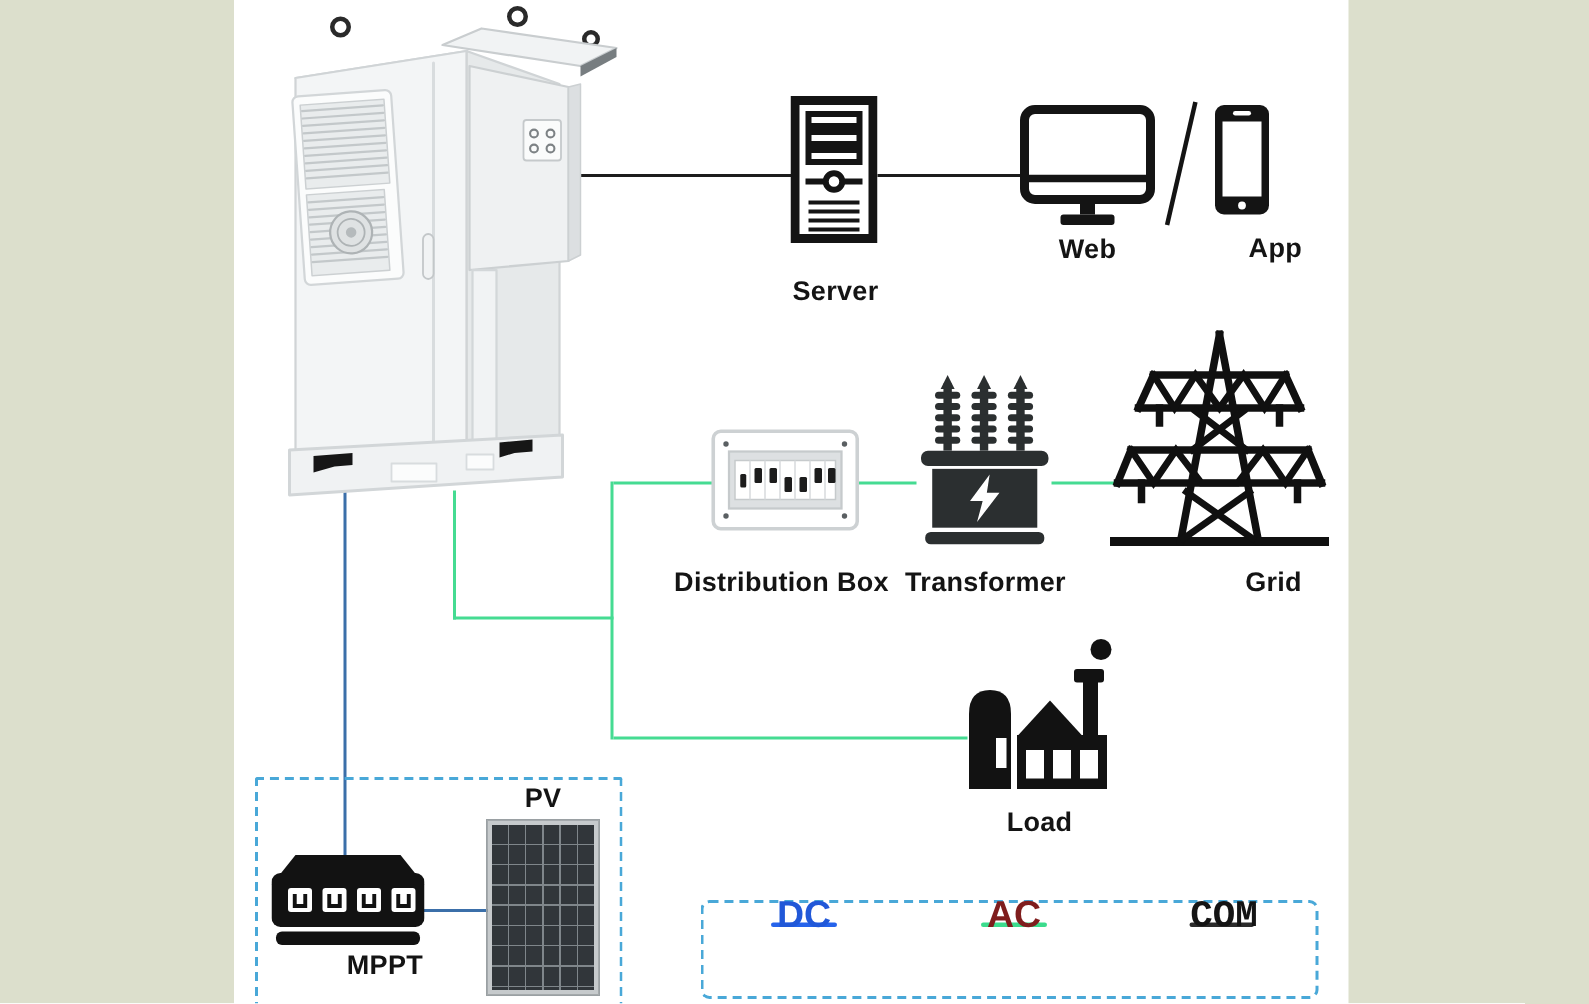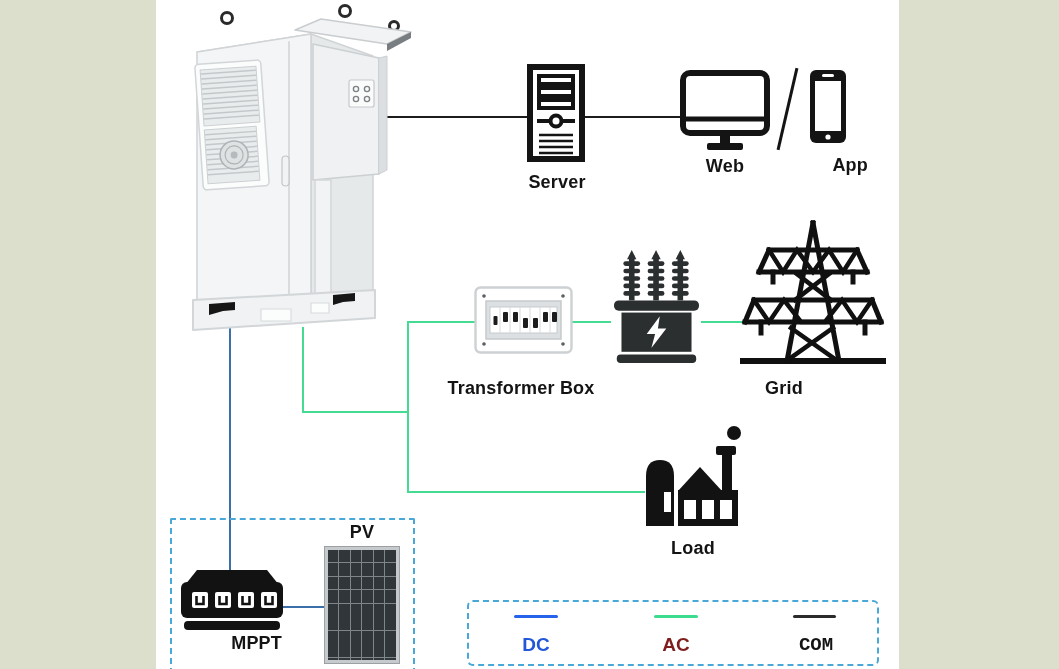--- a/index.html
+++ b/index.html
@@ -28,21 +28,21 @@
   }
 
   .dashed-box{position:absolute;border:2px dashed #49a8d8;}
   .pv-group-box{left:170px;top:518px;width:241px;height:162px;border-radius:2px;}
   .legend-box{left:467px;top:600px;width:408px;height:62px;border-radius:6px;}
 
   .legend-swatch{position:absolute;height:3px;border-radius:2px;}
   .swatch-dc{left:514px;top:615px;width:44px;background:#2563eb;}
   .swatch-ac{left:654px;top:615px;width:44px;background:#3bdc8d;}
   .swatch-com{left:793px;top:615px;width:43px;background:#2b2b2b;}
-  .legend-label{position:absolute;top:634px;text-align:center;font-size:19px;font-weight:700;}
+  .legend-label{position:absolute;top:596px;text-align:center;font-size:25px;font-weight:700;}
   .label-dc{left:506px;width:60px;color:#2158d8;}
   .label-ac{left:646px;width:60px;color:#7f1d1d;}
   .label-com{left:784px;width:64px;color:#141414;font-family:Liberation Mono, monospace;}
 
   .pv-panel{
     position:absolute;left:325px;top:547px;width:74px;height:116px;box-sizing:border-box;
     background-color:#31363a;border:3px solid #c6cacc;outline:1px solid #9aa0a3;
     background-image:
       repeating-linear-gradient(to right, transparent 0 10.5px, #7f868a 10.5px 11.5px),
       repeating-linear-gradient(to bottom, transparent 0 12.5px, #7f868a 12.5px 13.5px);
@@ -153,21 +153,21 @@
       <line x1="10" y1="57" x2="48" y2="57" stroke="#141414" stroke-width="4"></line>
       <circle cx="29" cy="57" r="5.5" fill="#ffffff" stroke="#141414" stroke-width="4"></circle>
       <g stroke="#141414" stroke-width="2.6">
         <line x1="12" y1="71" x2="46" y2="71"></line>
         <line x1="12" y1="77" x2="46" y2="77"></line>
         <line x1="12" y1="83" x2="46" y2="83"></line>
         <line x1="12" y1="89" x2="46" y2="89"></line>
       </g>
     </svg>
   </div>
-  <div class="node-label" style="left:497px;top:172px;width:120px;">Server</div>
+  <div class="node-label" style="left:497px;top:184px;width:120px;">Server</div>
 
   <div class="icon" style="left:680px;top:70px;width:90px;height:82px;">
     <svg viewBox="0 0 90 82">
       <rect x="3" y="3" width="84" height="60" rx="7" fill="#ffffff" stroke="#141414" stroke-width="6"></rect>
       <line x1="5" y1="49" x2="85" y2="49" stroke="#141414" stroke-width="5"></line>
       <rect x="40" y="63" width="10" height="10" fill="#141414"></rect>
       <rect x="27" y="73" width="36" height="7" rx="2" fill="#141414"></rect>
     </svg>
   </div>
   <div class="node-label" style="left:685px;top:156px;width:80px;">Web</div>
@@ -205,21 +205,21 @@
         <rect x="19.5" y="30" width="4" height="9" rx="1"></rect>
         <rect x="29" y="26" width="5" height="10" rx="1"></rect>
         <rect x="39" y="26" width="5" height="10" rx="1"></rect>
         <rect x="49" y="32" width="5" height="10" rx="1"></rect>
         <rect x="59" y="32" width="5" height="10" rx="1"></rect>
         <rect x="69" y="26" width="5" height="10" rx="1"></rect>
         <rect x="78" y="26" width="5" height="10" rx="1"></rect>
       </g>
     </svg>
   </div>
-  <div class="node-label" style="left:441px;top:378px;width:160px;">Transformer Box</div>
+  <div class="node-label" style="left:441px;top:378px;width:160px;">Distribution Box</div>
 
   <div class="icon" style="left:610px;top:250px;width:93px;height:113px;">
     <svg viewBox="0 0 93 121">
       <g fill="#2b2f30">
 
         <g>
           <rect x="17" y="6" width="6" height="48"></rect>
           <polygon points="15,10 20,0 25,10"></polygon>
           <rect x="11" y="12" width="18" height="5" rx="2.5"></rect>
           <rect x="11" y="20" width="18" height="5" rx="2.5"></rect>
@@ -245,20 +245,21 @@
           <rect x="63" y="36" width="18" height="5" rx="2.5"></rect>
           <rect x="63" y="44" width="18" height="5" rx="2.5"></rect>
         </g>
         <rect x="1" y="54" width="91" height="11" rx="5"></rect>
         <rect x="9" y="67" width="75" height="42"></rect>
         <rect x="4" y="112" width="85" height="9" rx="4"></rect>
       </g>
       <polygon points="50,71 36,90 45,90 41,105 57,84 48,84" fill="#ffffff"></polygon>
     </svg>
   </div>
+  <div class="node-label" style="left:577px;top:378px;width:160px;">Transformer</div>
 
   <div class="icon" style="left:739px;top:216px;width:148px;height:150px;">
     <svg viewBox="0 0 148 150">
       <g stroke="#101010" stroke-width="5" fill="none" stroke-linecap="square">
 
         <line x1="4" y1="145" x2="144" y2="145" stroke-width="6"></line>
 
         <line x1="74" y1="7" x2="48" y2="145"></line>
         <line x1="74" y1="7" x2="100" y2="145"></line>
 
@@ -279,21 +280,21 @@
         <line x1="133" y1="84" x2="142" y2="106"></line>
         <polyline points="15,84 30,106 45,84 62,106 86,106 103,84 118,106 133,84" stroke-width="4.5"></polyline>
         <line x1="22" y1="106" x2="22" y2="117"></line>
         <line x1="126" y1="106" x2="126" y2="117"></line>
 
         <line x1="52" y1="112" x2="96" y2="143" stroke-width="4.5"></line>
         <line x1="94" y1="112" x2="50" y2="143" stroke-width="4.5"></line>
       </g>
     </svg>
   </div>
-  <div class="node-label" style="left:744px;top:378px;width:80px;">Grid</div>
+  <div class="node-label" style="left:809px;top:378px;width:80px;">Grid</div>
 
   <div class="icon" style="left:644px;top:420px;width:99px;height:107px;">
     <svg viewBox="0 0 99 107">
       <g fill="#121212">
         <path d="M2,106 L2,56 Q2,40 16,40 Q30,40 30,56 L30,106 Z"></path>
         <polygon points="34,71 56,47 78,71"></polygon>
         <rect x="34" y="70" width="60" height="36"></rect>
         <rect x="78" y="28" width="10" height="44"></rect>
         <rect x="72" y="26" width="20" height="9" rx="2"></rect>
         <circle cx="90" cy="13" r="7"></circle>

